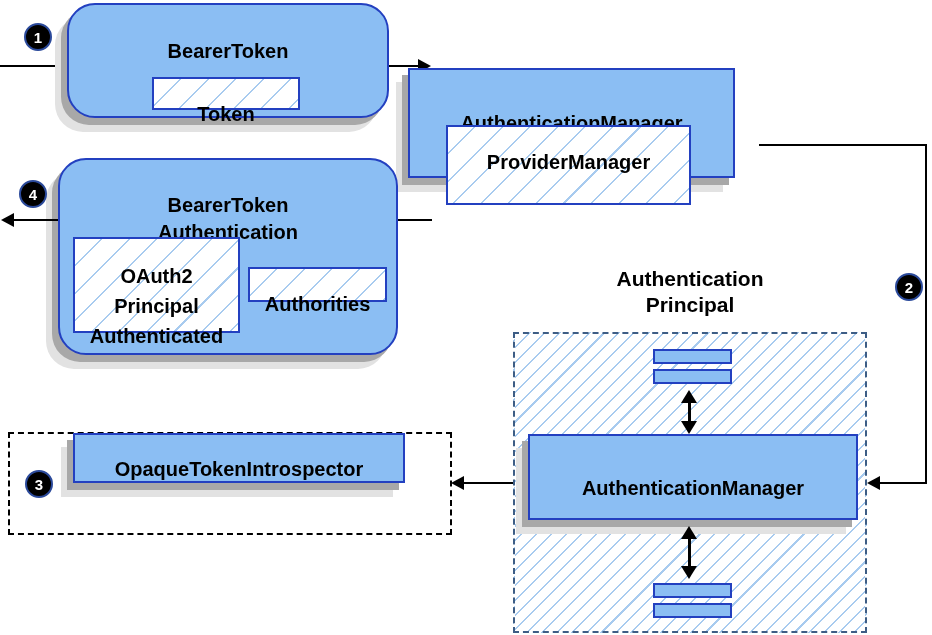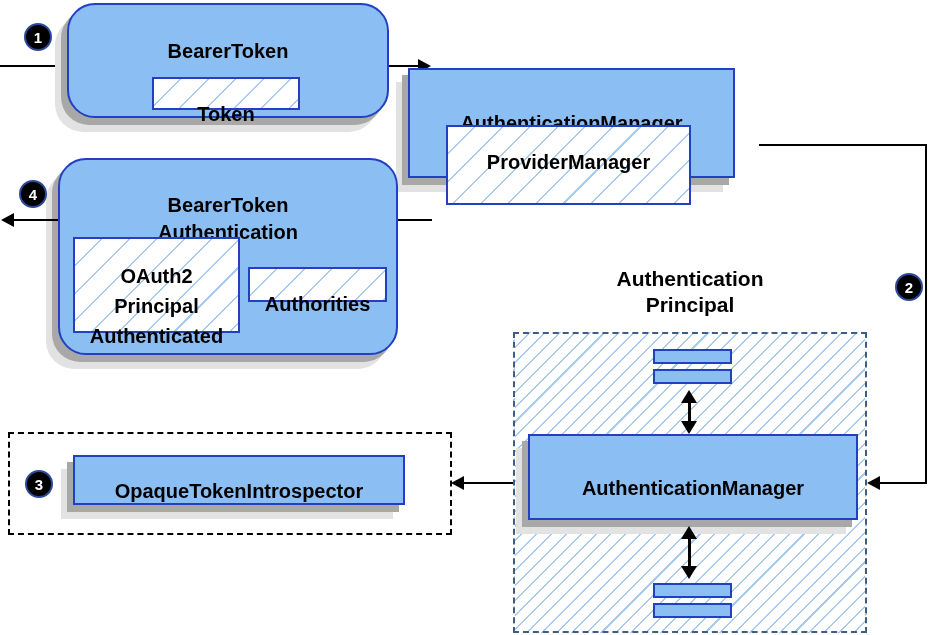--- a/index.html
+++ b/index.html
@@ -130,17 +130,17 @@
   <div class="tri tri-down" style="left:681px; top:566px;"></div>
 
   <div class="bar" style="left:653px; top:583px; width:79px; height:15px;"></div>
   <div class="bar" style="left:653px; top:603px; width:79px; height:15px;"></div>
 
   <div class="hline" style="left:463px; top:482px; width:50px;"></div>
   <div class="tri tri-left" style="left:451px; top:476px;"></div>
 
   <div class="group-plain" style="left:8px; top:432px; width:444px; height:103px;"></div>
   <div class="badge" style="left:25px; top:470px;">3</div>
-  <div class="node centered" style="left:73px; top:455px; width:332px; height:50px;">
+  <div class="node centered" style="left:73px; top:433px; width:332px; height:50px;">
     <div class="title">OpaqueTokenIntrospector</div>
   </div>
 
 </div>
 
 </body></html>

